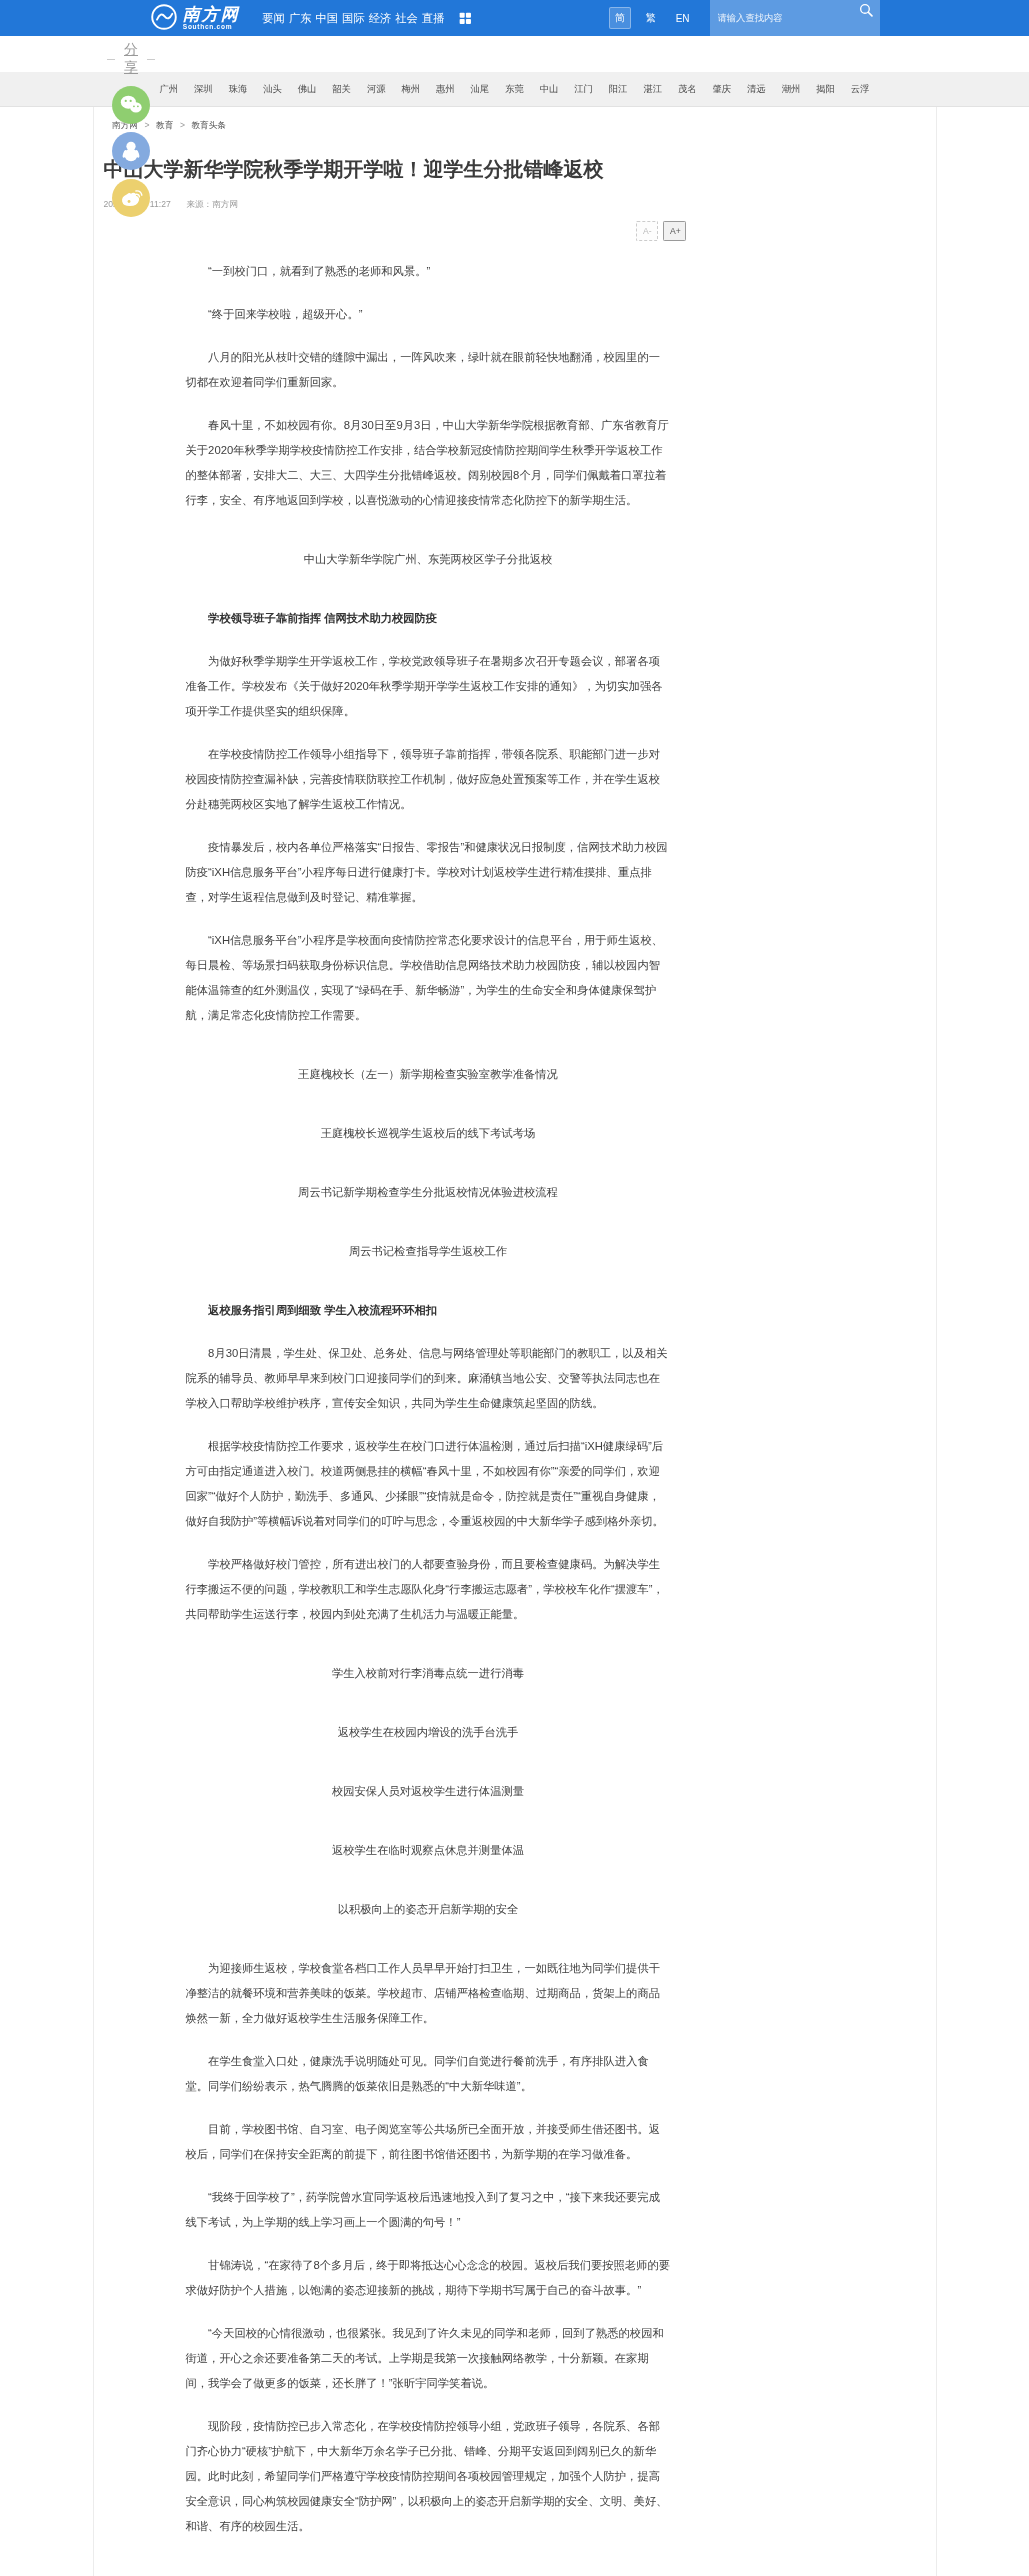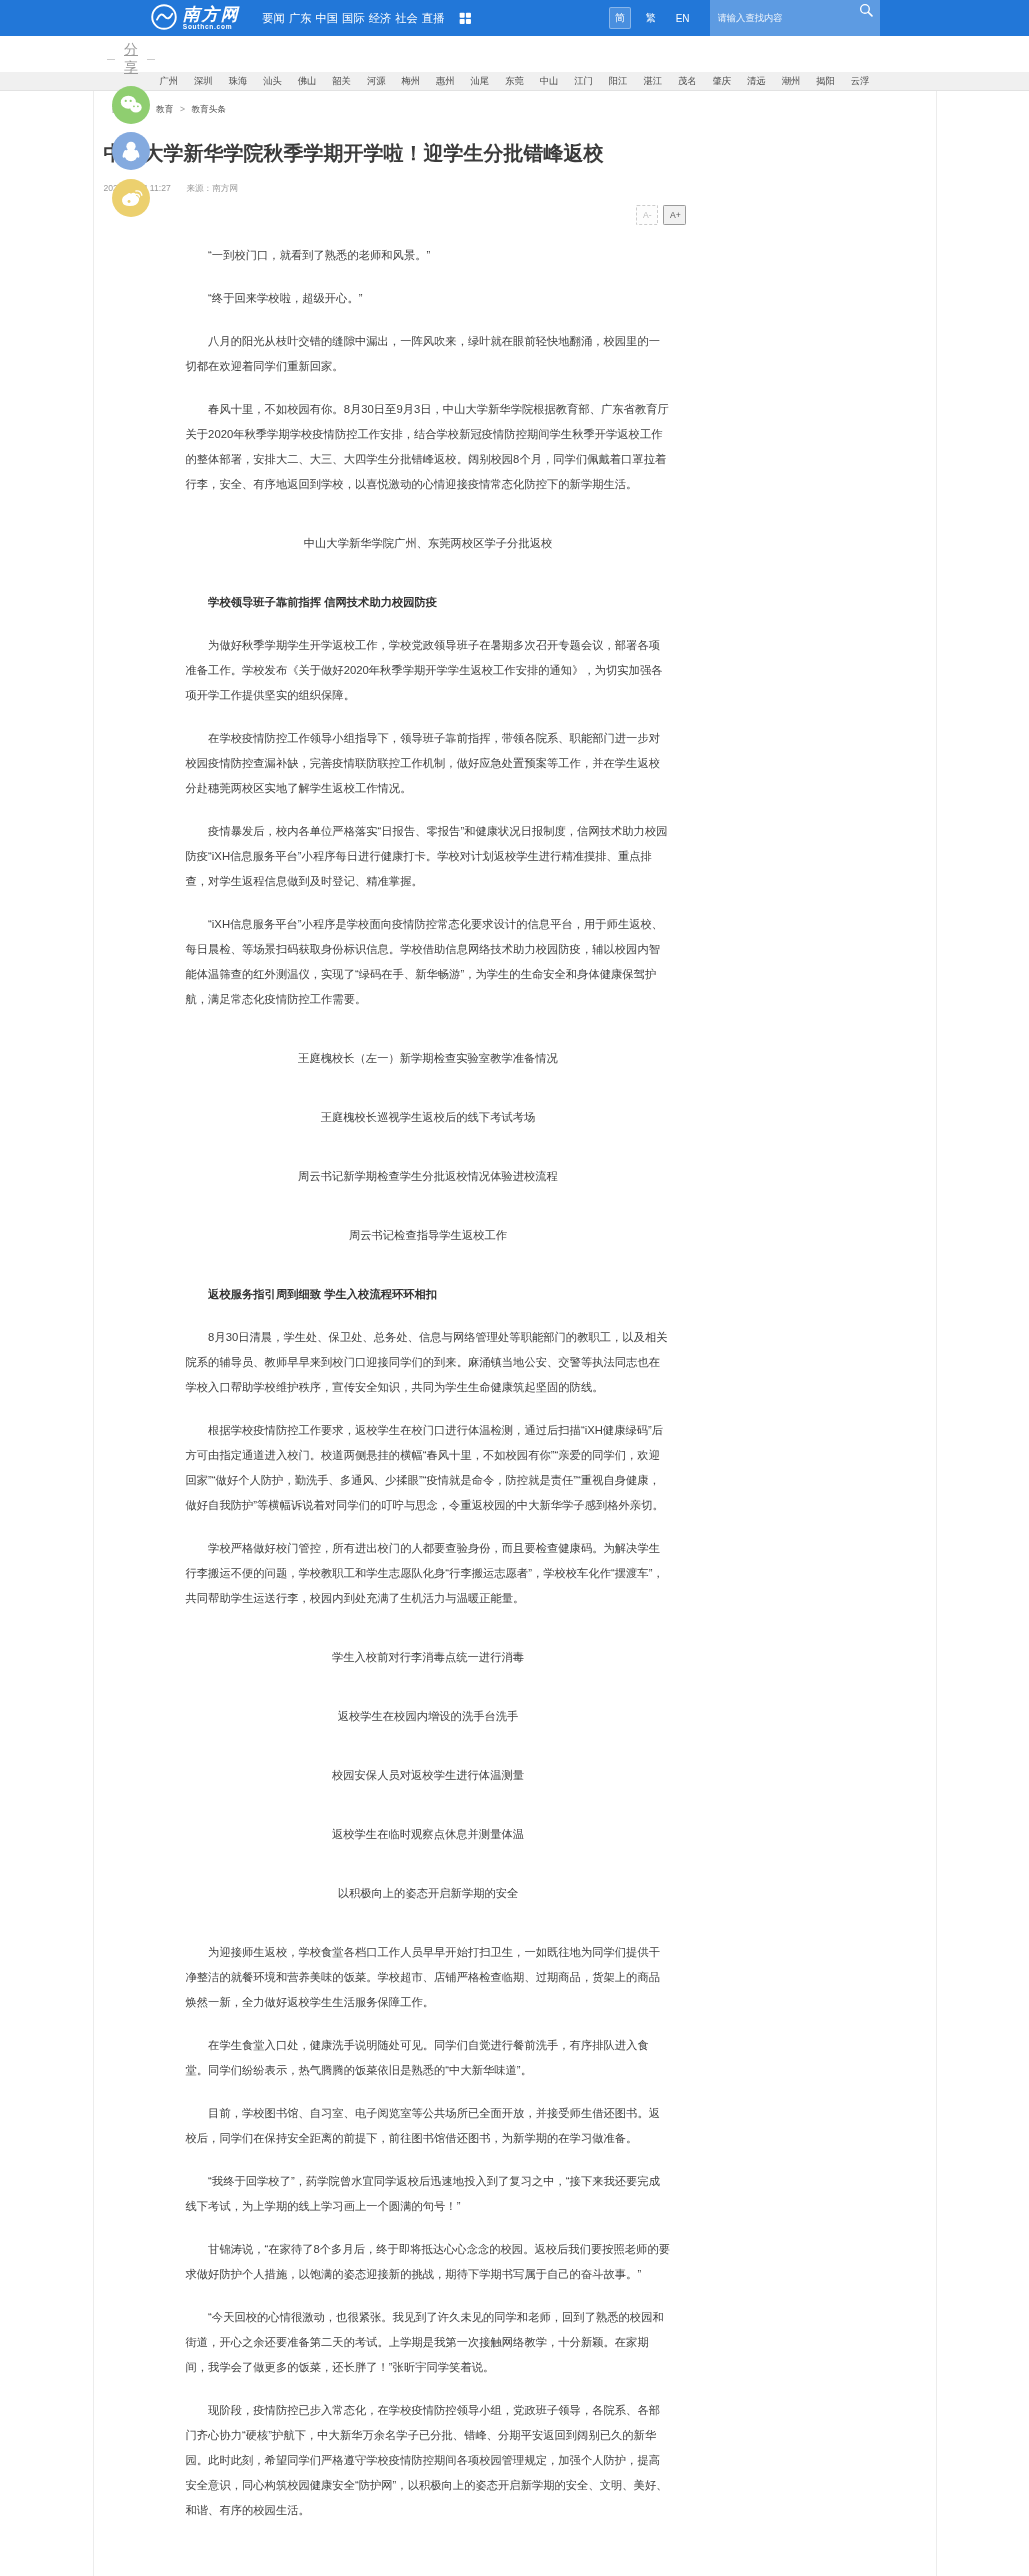--- a/index.html
+++ b/index.html
@@ -23,21 +23,21 @@
   .langs .lang-item:first-child { background:rgba(255,255,255,.18); border:0.7px solid rgba(255,255,255,.35); border-radius:2px; }
   .searchbox { position:relative; margin-left:14.6px; }
   .search-input { width:170px; height:40px; border:none; outline:none; background:rgba(255,255,255,.27); border-radius:2.7px; color:#fff; font-size:9.3px; padding:0 28px 0 8px; font-family:inherit; }
   .search-input::placeholder { color:rgba(255,255,255,.9); }
   .search-icon { position:absolute; right:6px; top:4.6px; cursor:pointer; }
 
   .header-gap { height:36px; background:#fff; }
 
   
   .citybar { background:#f0f0f0; border-bottom:0.7px solid #e2e2e2; }
-  .citybar-inner { width:710px; margin:0 auto; height:18px; display:flex; align-items:center; justify-content:space-between; }
+  .citybar-inner { width:710px; margin:0 auto; height:34px; display:flex; align-items:center; justify-content:space-between; }
   .city { color:#4a4a4a; font-size:9.3px; text-decoration:none; white-space:nowrap; }
 
   
   .share { position:absolute; top:41px; left:107px; width:48px; text-align:center; z-index:6; }
   .share-label { font-size:14px; color:#999; display:flex; align-items:center; justify-content:center; gap:3.3px;text-decoration:underline; }
   .share-label::before, .share-label::after { content:""; display:block; width:9.3px; height:0.7px; background:#ccc; }
   .share-icon { width:38px; height:38px; border-radius:50%; margin:8.6px auto 0; display:flex; align-items:center; justify-content:center; cursor:pointer; }
   .share-icon.wechat { background:#8fce70; }
   .share-icon.qq { background:#84aadf; }
   .share-icon.weibo { background:#ecd06e; }

